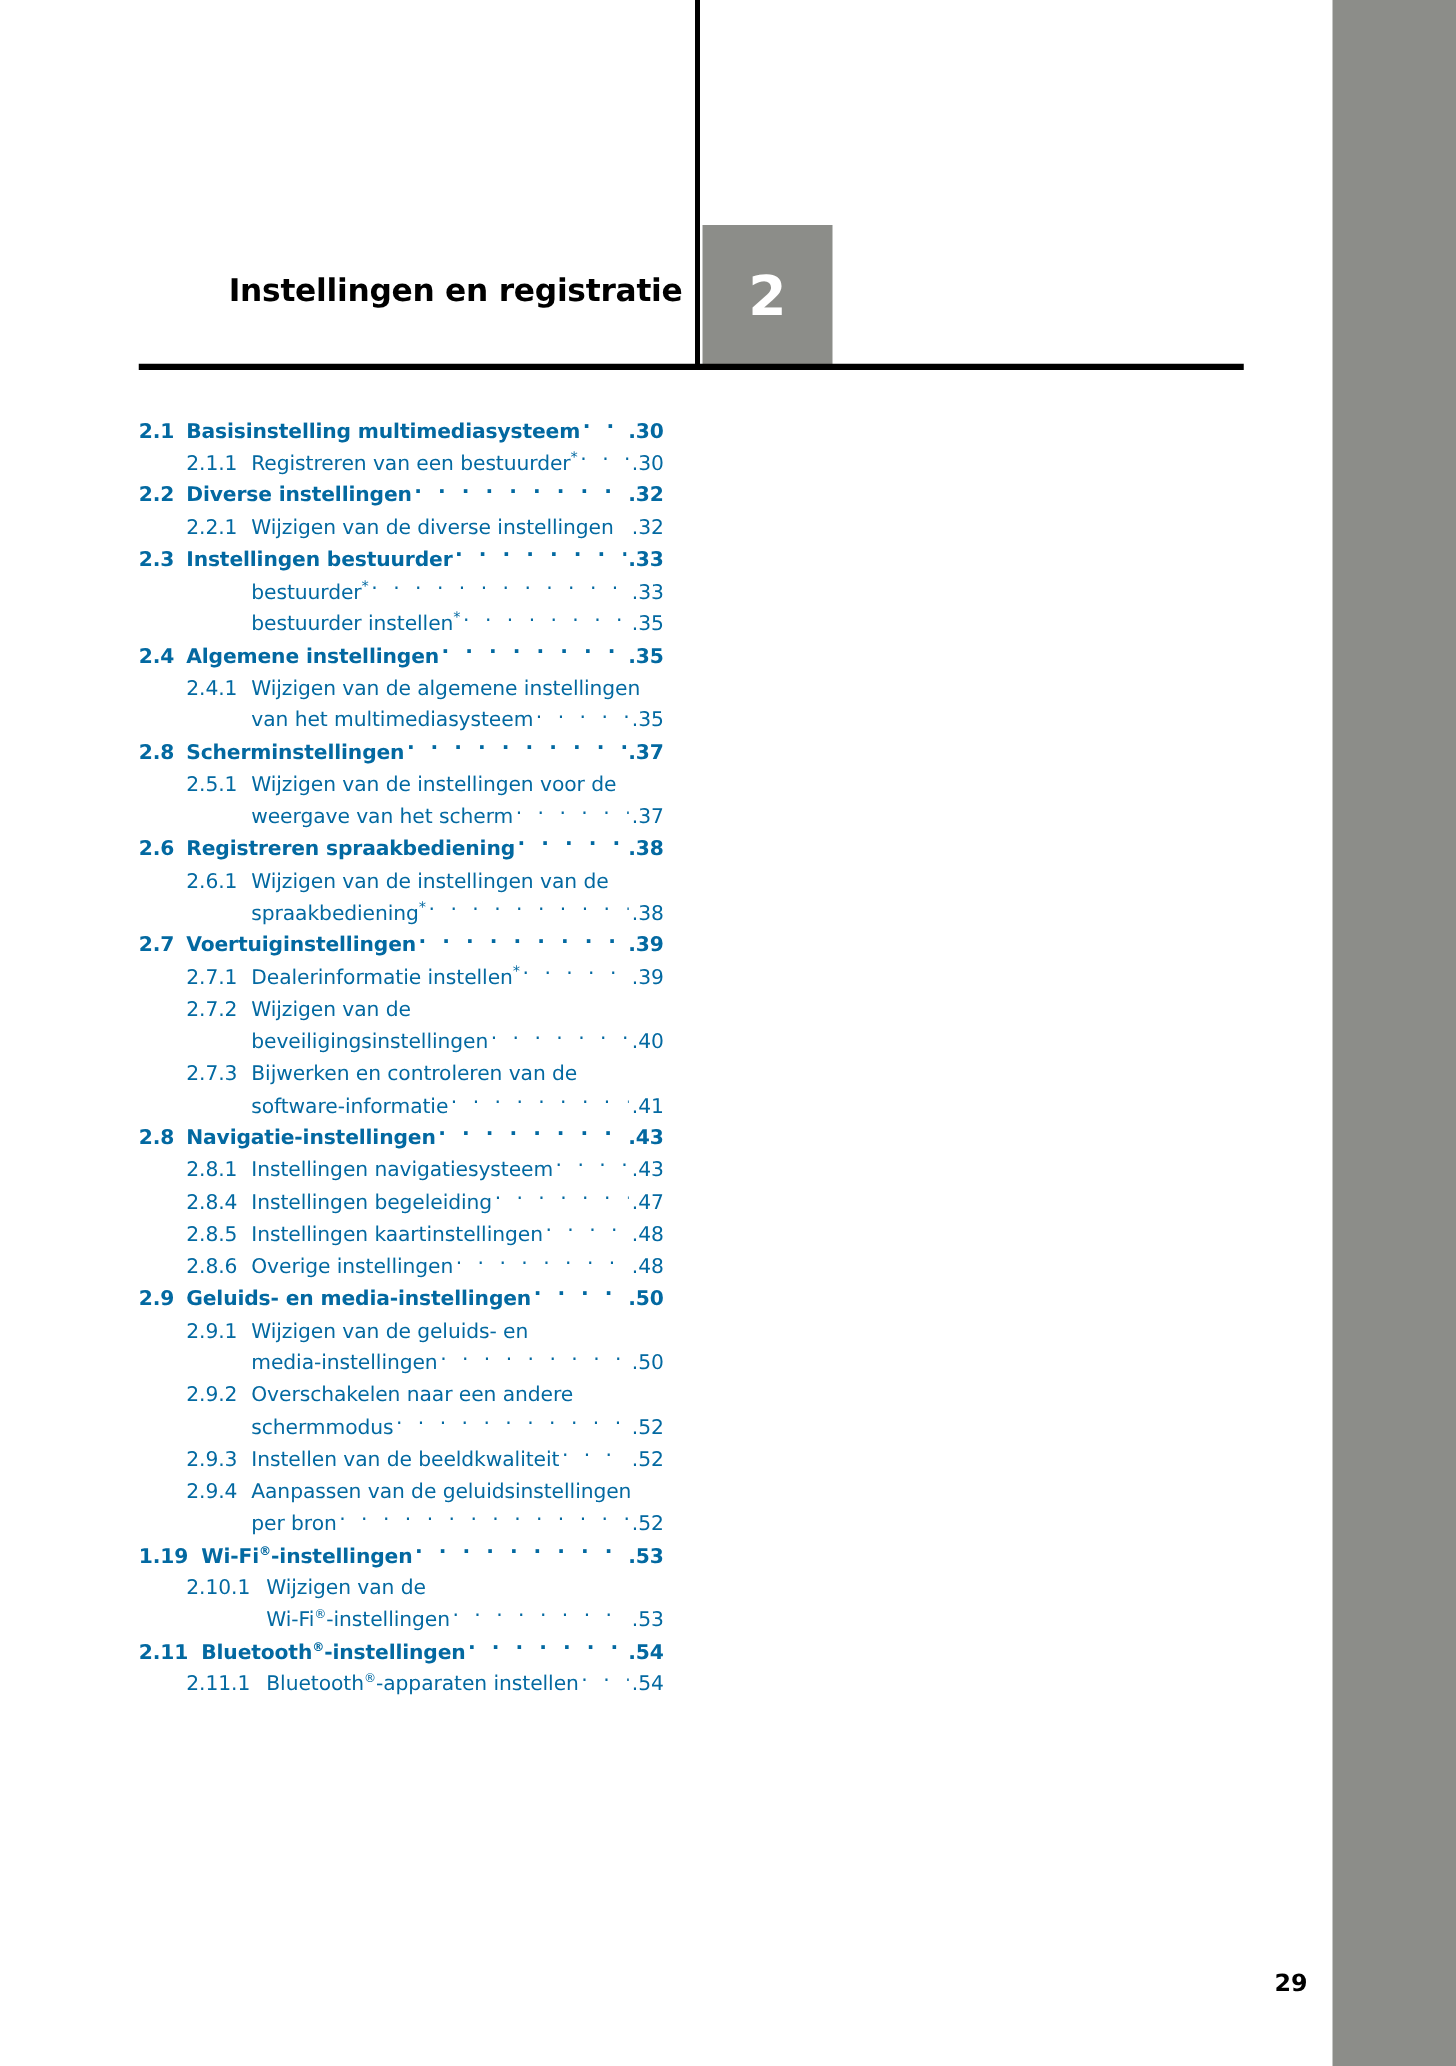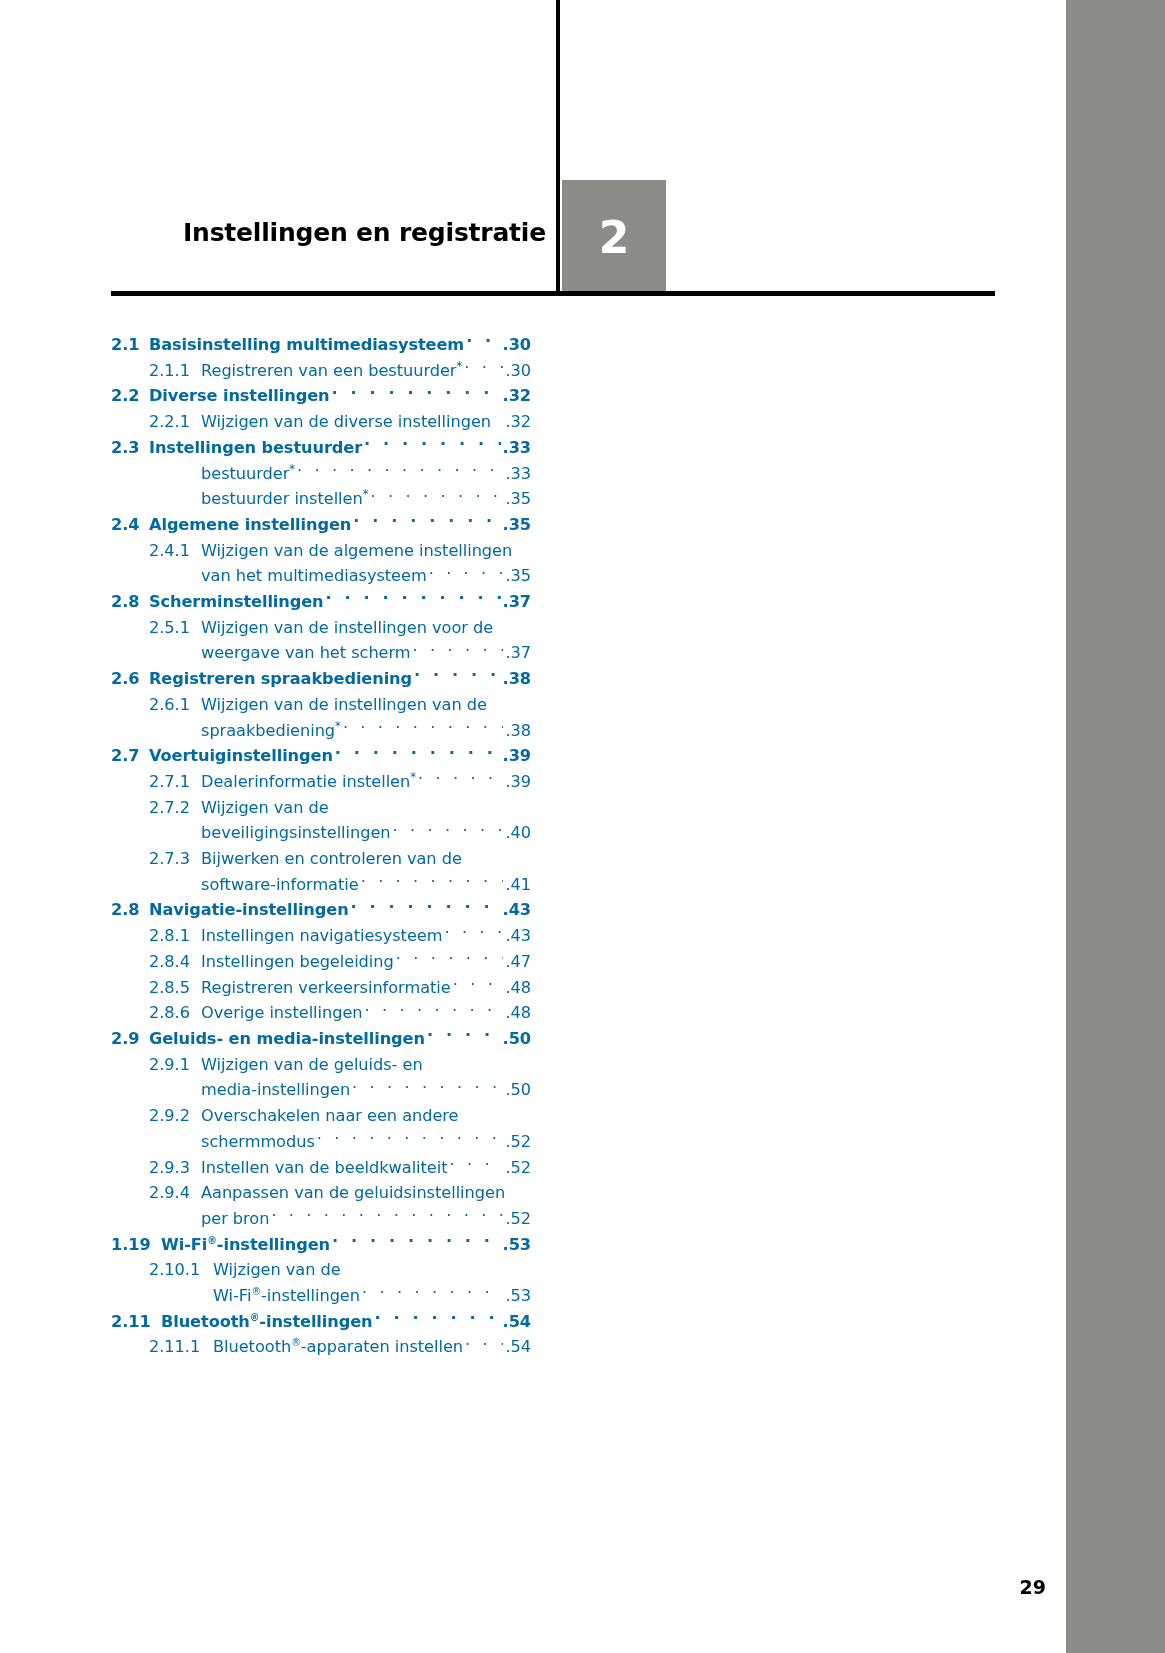--- a/index.html
+++ b/index.html
@@ -338,21 +338,21 @@
       <span class="pagenum">.43</span>
     </div>
     <div class="toc-row level2">
       <span class="num2">2.8.4</span>
       <span class="label">Instellingen begeleiding</span>
       <span class="leader"></span>
       <span class="pagenum">.47</span>
     </div>
     <div class="toc-row level2">
       <span class="num2">2.8.5</span>
-      <span class="label">Registreren verkeersinformatie</span>
+      <span class="label">Instellingen kaartinstellingen</span>
       <span class="leader"></span>
       <span class="pagenum">.48</span>
     </div>
     <div class="toc-row level2">
       <span class="num2">2.8.6</span>
       <span class="label">Overige instellingen</span>
       <span class="leader"></span>
       <span class="pagenum">.48</span>
     </div>
     <div class="toc-row level1">

